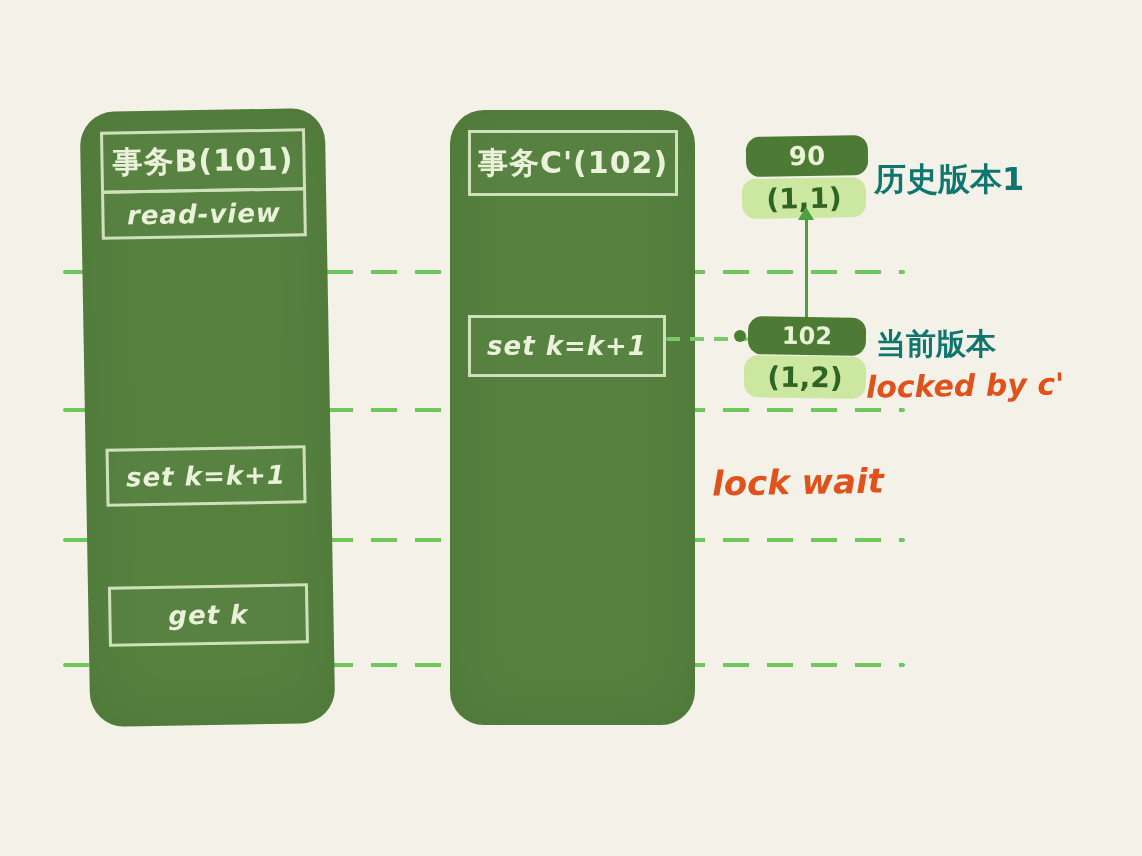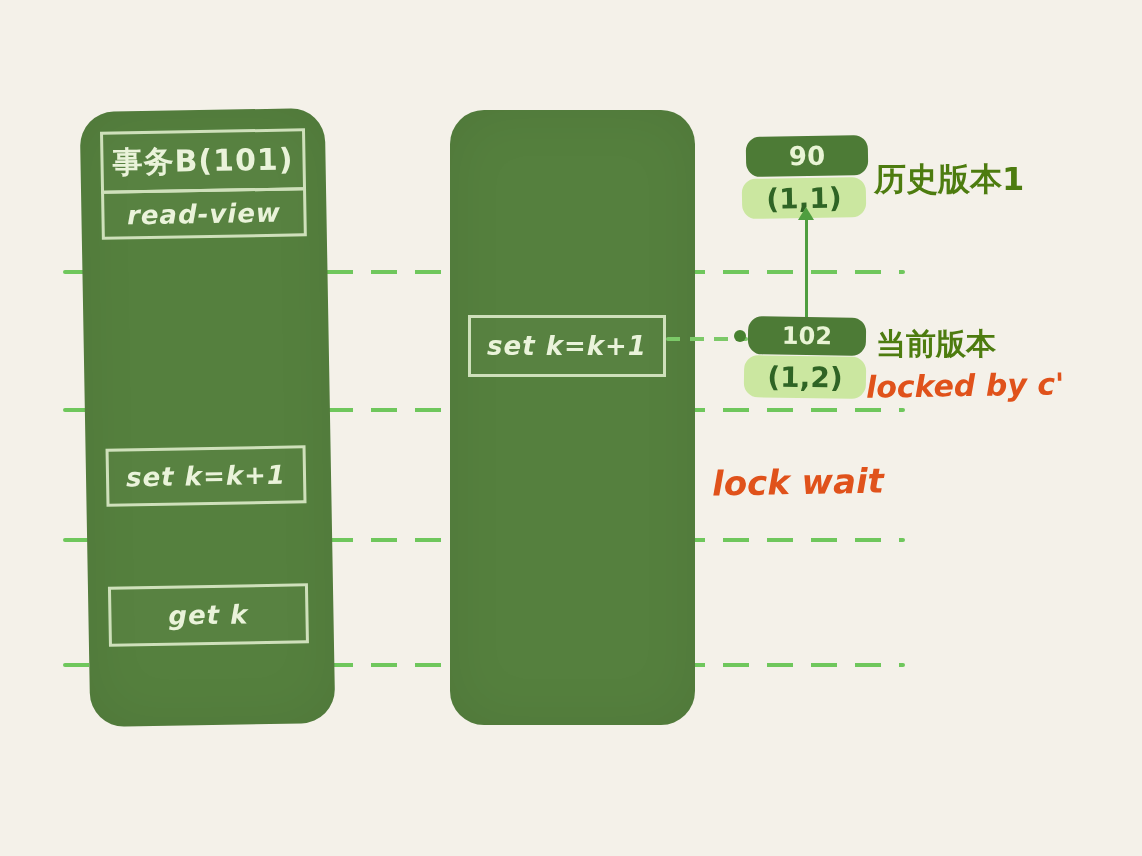--- a/index.html
+++ b/index.html
@@ -29,21 +29,21 @@
   .cell.step { font-size:26px; font-weight:600; font-style:italic; letter-spacing:1px; }
 
   
   .pill {
     position:absolute; z-index:3; display:flex; align-items:center; justify-content:center;
     border-radius:14px; font-weight:700;
   }
   .pill.dark { background:#4d7b36; color:#e9f4d5; }
   .pill.light { background:#cbe7a0; color:#2f6425; }
 
-  .vlabel { position:absolute; z-index:3; color:#4d7c0f; font-weight:700; }
+  .vlabel { position:absolute; z-index:3; color:#0f766e; font-weight:700; }
   .note-orange { position:absolute; z-index:3; color:#e0521b; font-weight:700; font-style:italic; }
 
   
   .vconn { position:absolute; z-index:3; width:3px; background:#4f9e3f; border-radius:2px; }
   .arrow-up {
     position:absolute; z-index:3; width:0; height:0;
     border-left:8px solid transparent; border-right:8px solid transparent;
     border-bottom:13px solid #4f9e3f;
   }
   .dash-conn {
@@ -66,20 +66,21 @@
   <div class="hline" style="top:663px;"></div>
 
   <div class="col tilt-l" style="left:85px;">
     <div class="cell hdr" style="left:20px; top:20px; width:205px; height:62px;">事务B(101)</div>
     <div class="cell step" style="left:20px; top:79px; width:205px; height:49px;">read-view</div>
     <div class="cell step" style="left:20px; top:337px; width:200px; height:58px;">set k=k+1</div>
     <div class="cell step" style="left:20px; top:475px; width:200px; height:60px;">get k</div>
   </div>
 
   <div class="col" style="left:450px;">
+    <div class="cell hdr" style="left:18px; top:20px; width:210px; height:66px;">事务C'(102)</div>
     <div class="cell step" style="left:18px; top:205px; width:198px; height:62px;">set k=k+1</div>
   </div>
 
   <div class="dash-conn" style="left:666px; top:337px; width:82px;"></div>
   <div class="dot" style="left:734px; top:330px;"></div>
 
   <div class="pill dark tilt-l" style="left:746px; top:136px; width:122px; height:40px; font-size:26px;">90</div>
   <div class="pill light tilt-l" style="left:742px; top:178px; width:124px; height:40px; font-size:28px;">(1,1)</div>
   <div class="vlabel" style="left:874px; top:158px; font-size:32px;">历史版本1</div>
 

